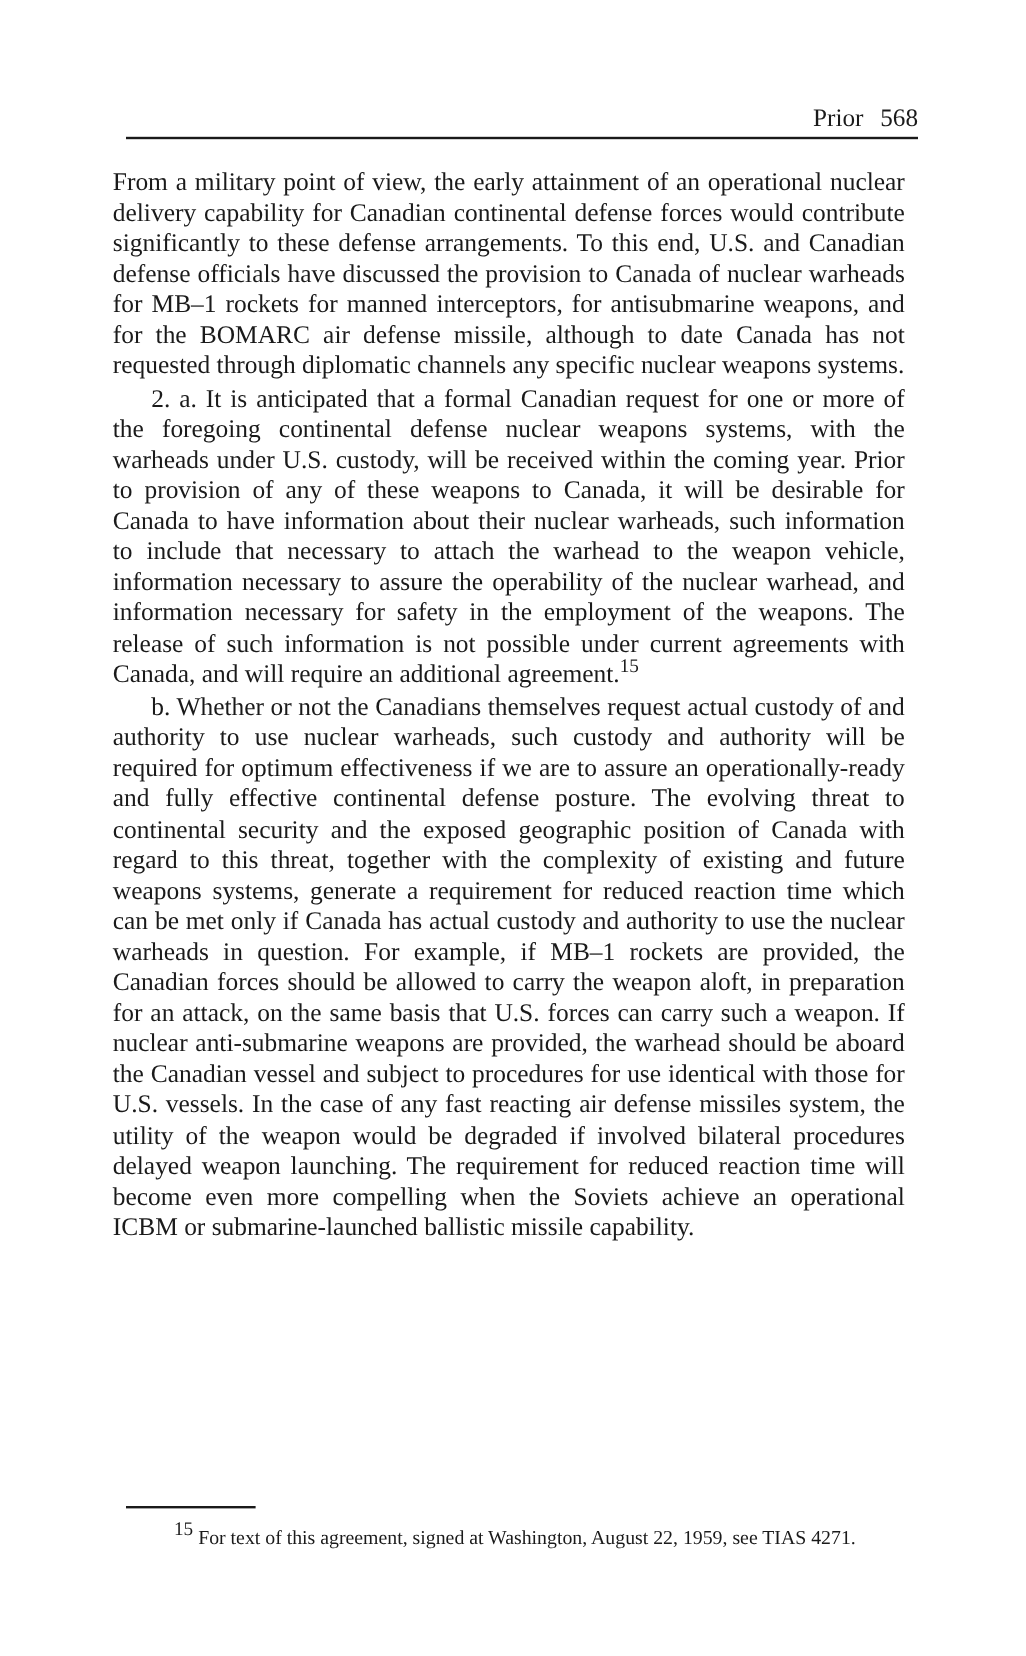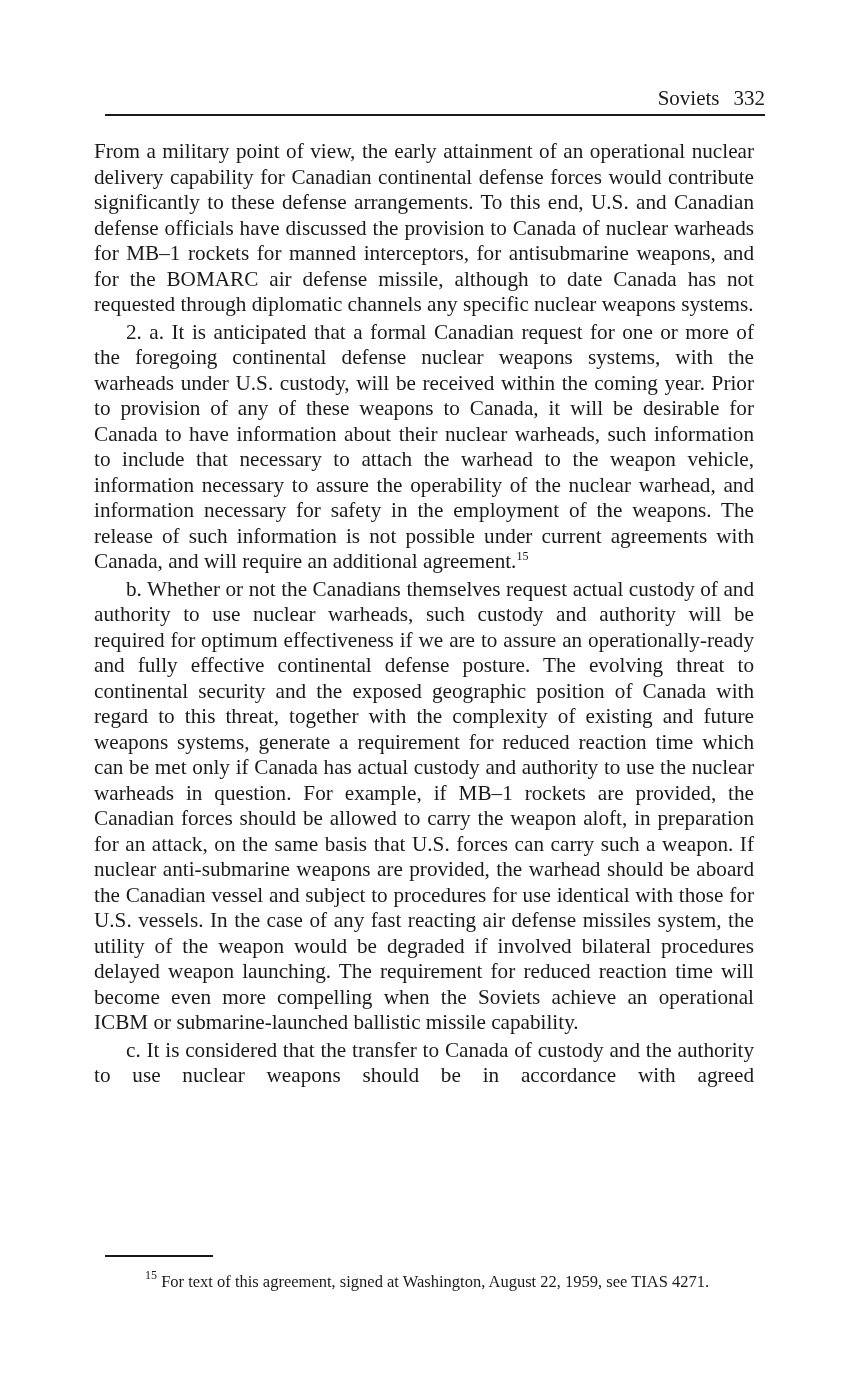--- a/index.html
+++ b/index.html
@@ -6,36 +6,35 @@
   body { width: 855px; height: 1380px; position: relative; overflow: hidden;
          font-family: "Liberation Serif", "DejaVu Serif", serif; color: #1a1a1a; }
   .header { position: absolute; left: 105px; width: 660px; top: 86px; height: 28px;
             text-align: right; font-size: 21px; }
   .header .pg { margin-left: 14px; }
   .rule { position: absolute; left: 105px; width: 660px; top: 114px; height: 2px; background: #1a1a1a; }
   .body { position: absolute; left: 94px; width: 660px; top: 139px;
           font-size: 21.2px; line-height: 25.5px; text-align: justify; hyphens: manual; }
   .body p { margin: 0 0 2px 0; }
   .body p.indent { text-indent: 32px; }
-  sup { font-size: 12px; line-height: 0; vertical-align: 8px; }
+  sup { font-size: 16px; line-height: 0; vertical-align: 8px; }
   .fn-rule { position: absolute; left: 105px; width: 108px; top: 1255px; height: 2px; background: #1a1a1a; }
   .footnote { position: absolute; left: 145px; top: 1271px; font-size: 16.5px; line-height: 22px; }
 </style>
 </head>
 <body>
 
 <div class="header">
-  <span>Soviets</span><span class="pg">332</span>
+  <span>Prior</span><span class="pg">568</span>
 </div>
 <div class="rule"></div>
 
 <div class="body">
   <p><span>From a military point of view, the early attainment of an operational nu­clear delivery capability for Canadian continental defense forces would contribute significantly to these defense arrangements. To this end, U.S. and Canadian defense officials have discussed the provision to Canada of nuclear warheads for MB–1 rockets for manned interceptors, for anti­submarine weapons, and for the BOMARC air defense missile, although to date Canada has not requested through diplomatic channels any spe­cific nuclear weapons systems.</span></p>
   <p class="indent"><span>2. a. It is anticipated that a formal Canadian request for one or more of the foregoing continental defense nuclear weapons systems, with the warheads under U.S. custody, will be received within the com­ing year. Prior to provision of any of these weapons to Canada, it will be desirable for Canada to have information about their nuclear warheads, such information to include that necessary to attach the warhead to the weapon vehicle, information necessary to assure the operability of the nuclear warhead, and information necessary for safety in the employ­ment of the weapons. The release of such information is not possible un­der current agreements with Canada, and will require an additional agreement.</span><sup>15</sup></p>
   <p class="indent"><span>b. Whether or not the Canadians themselves request actual cus­tody of and authority to use nuclear warheads, such custody and authority will be required for optimum effectiveness if we are to assure an operationally-ready and fully effective continental defense posture. The evolving threat to continental security and the exposed geographic position of Canada with regard to this threat, together with the com­plexity of existing and future weapons systems, generate a requirement for reduced reaction time which can be met only if Canada has actual custody and authority to use the nuclear warheads in question. For ex­ample, if MB–1 rockets are provided, the Canadian forces should be al­lowed to carry the weapon aloft, in preparation for an attack, on the same basis that U.S. forces can carry such a weapon. If nuclear anti-sub­marine weapons are provided, the warhead should be aboard the Cana­dian vessel and subject to procedures for use identical with those for U.S. vessels. In the case of any fast reacting air defense missiles system, the utility of the weapon would be degraded if involved bilateral proce­dures delayed weapon launching. The requirement for reduced reac­tion time will become even more compelling when the Soviets achieve an operational ICBM or submarine-launched ballistic missile capability.</span></p>
-  <p class="indent" style="text-align-last: justify;"><span>c. It is considered that the transfer to Canada of custody and the authority to use nuclear weapons should be in accordance with agreed</span></p>
 </div>
 
 <div class="fn-rule"></div>
 <div class="footnote">
   <sup>15</sup>
   <span>For text of this agreement, signed at Washington, August 22, 1959, see TIAS 4271.</span>
 </div>
 
 </body></html>

